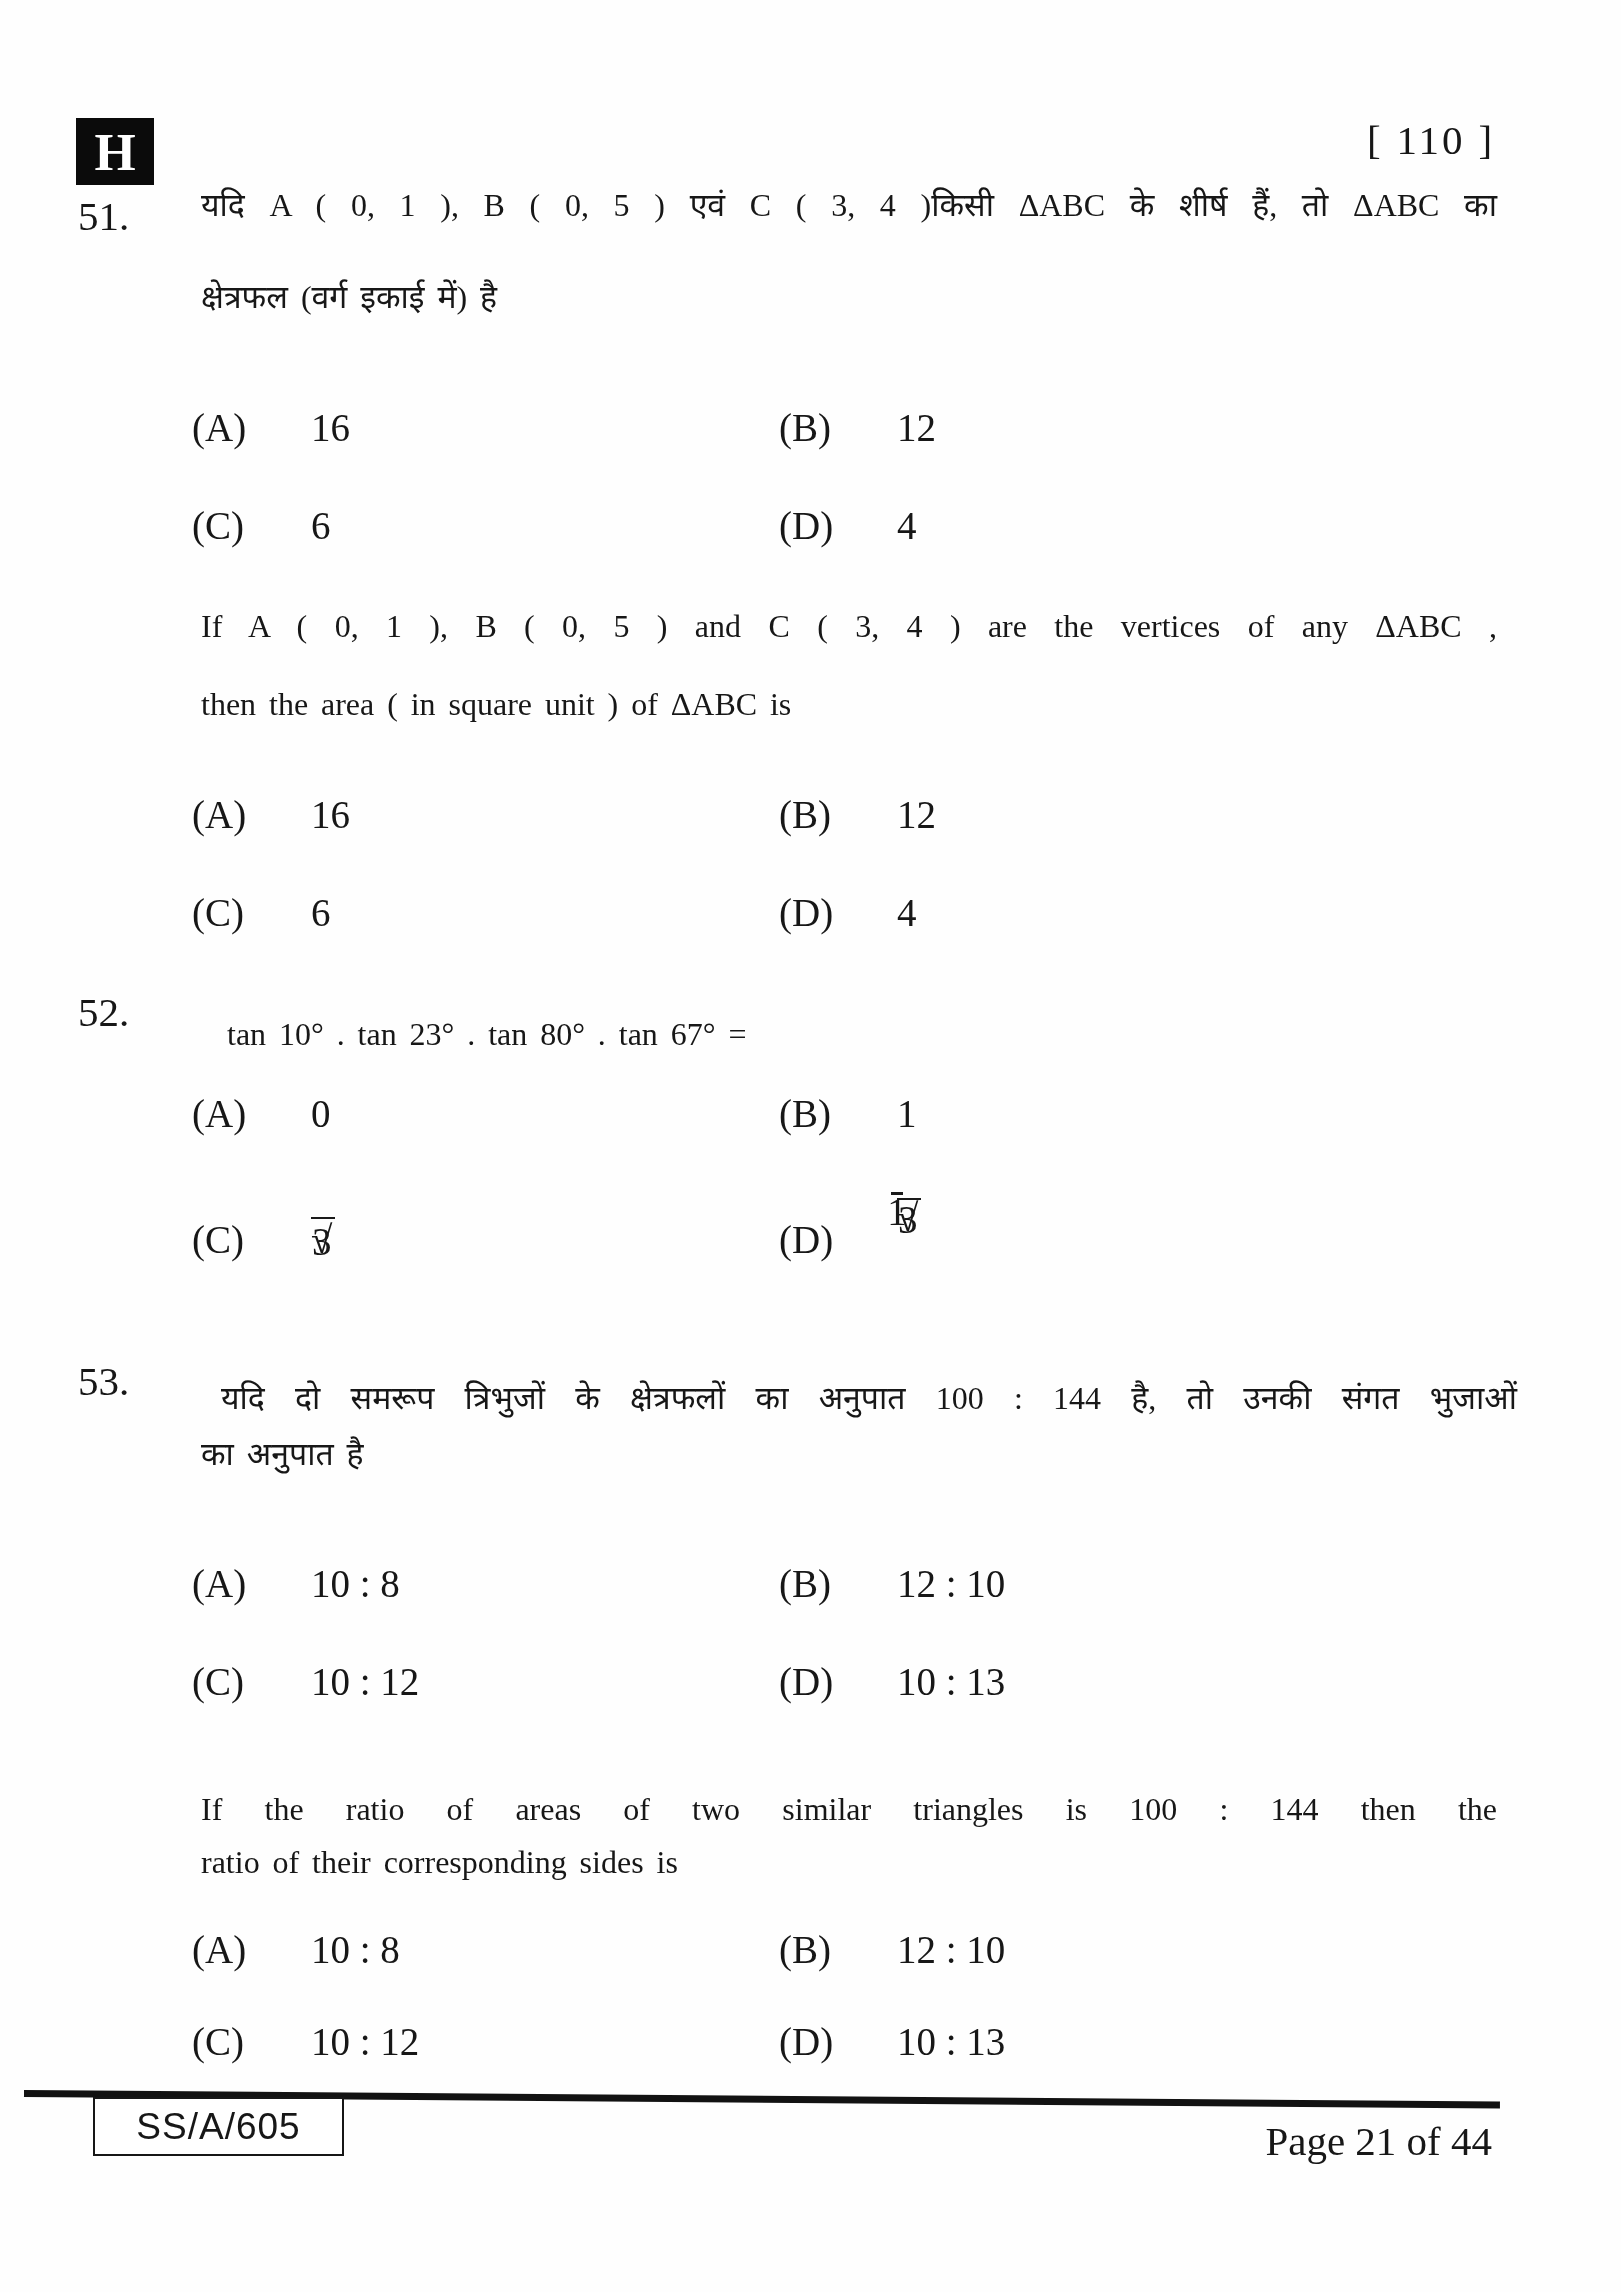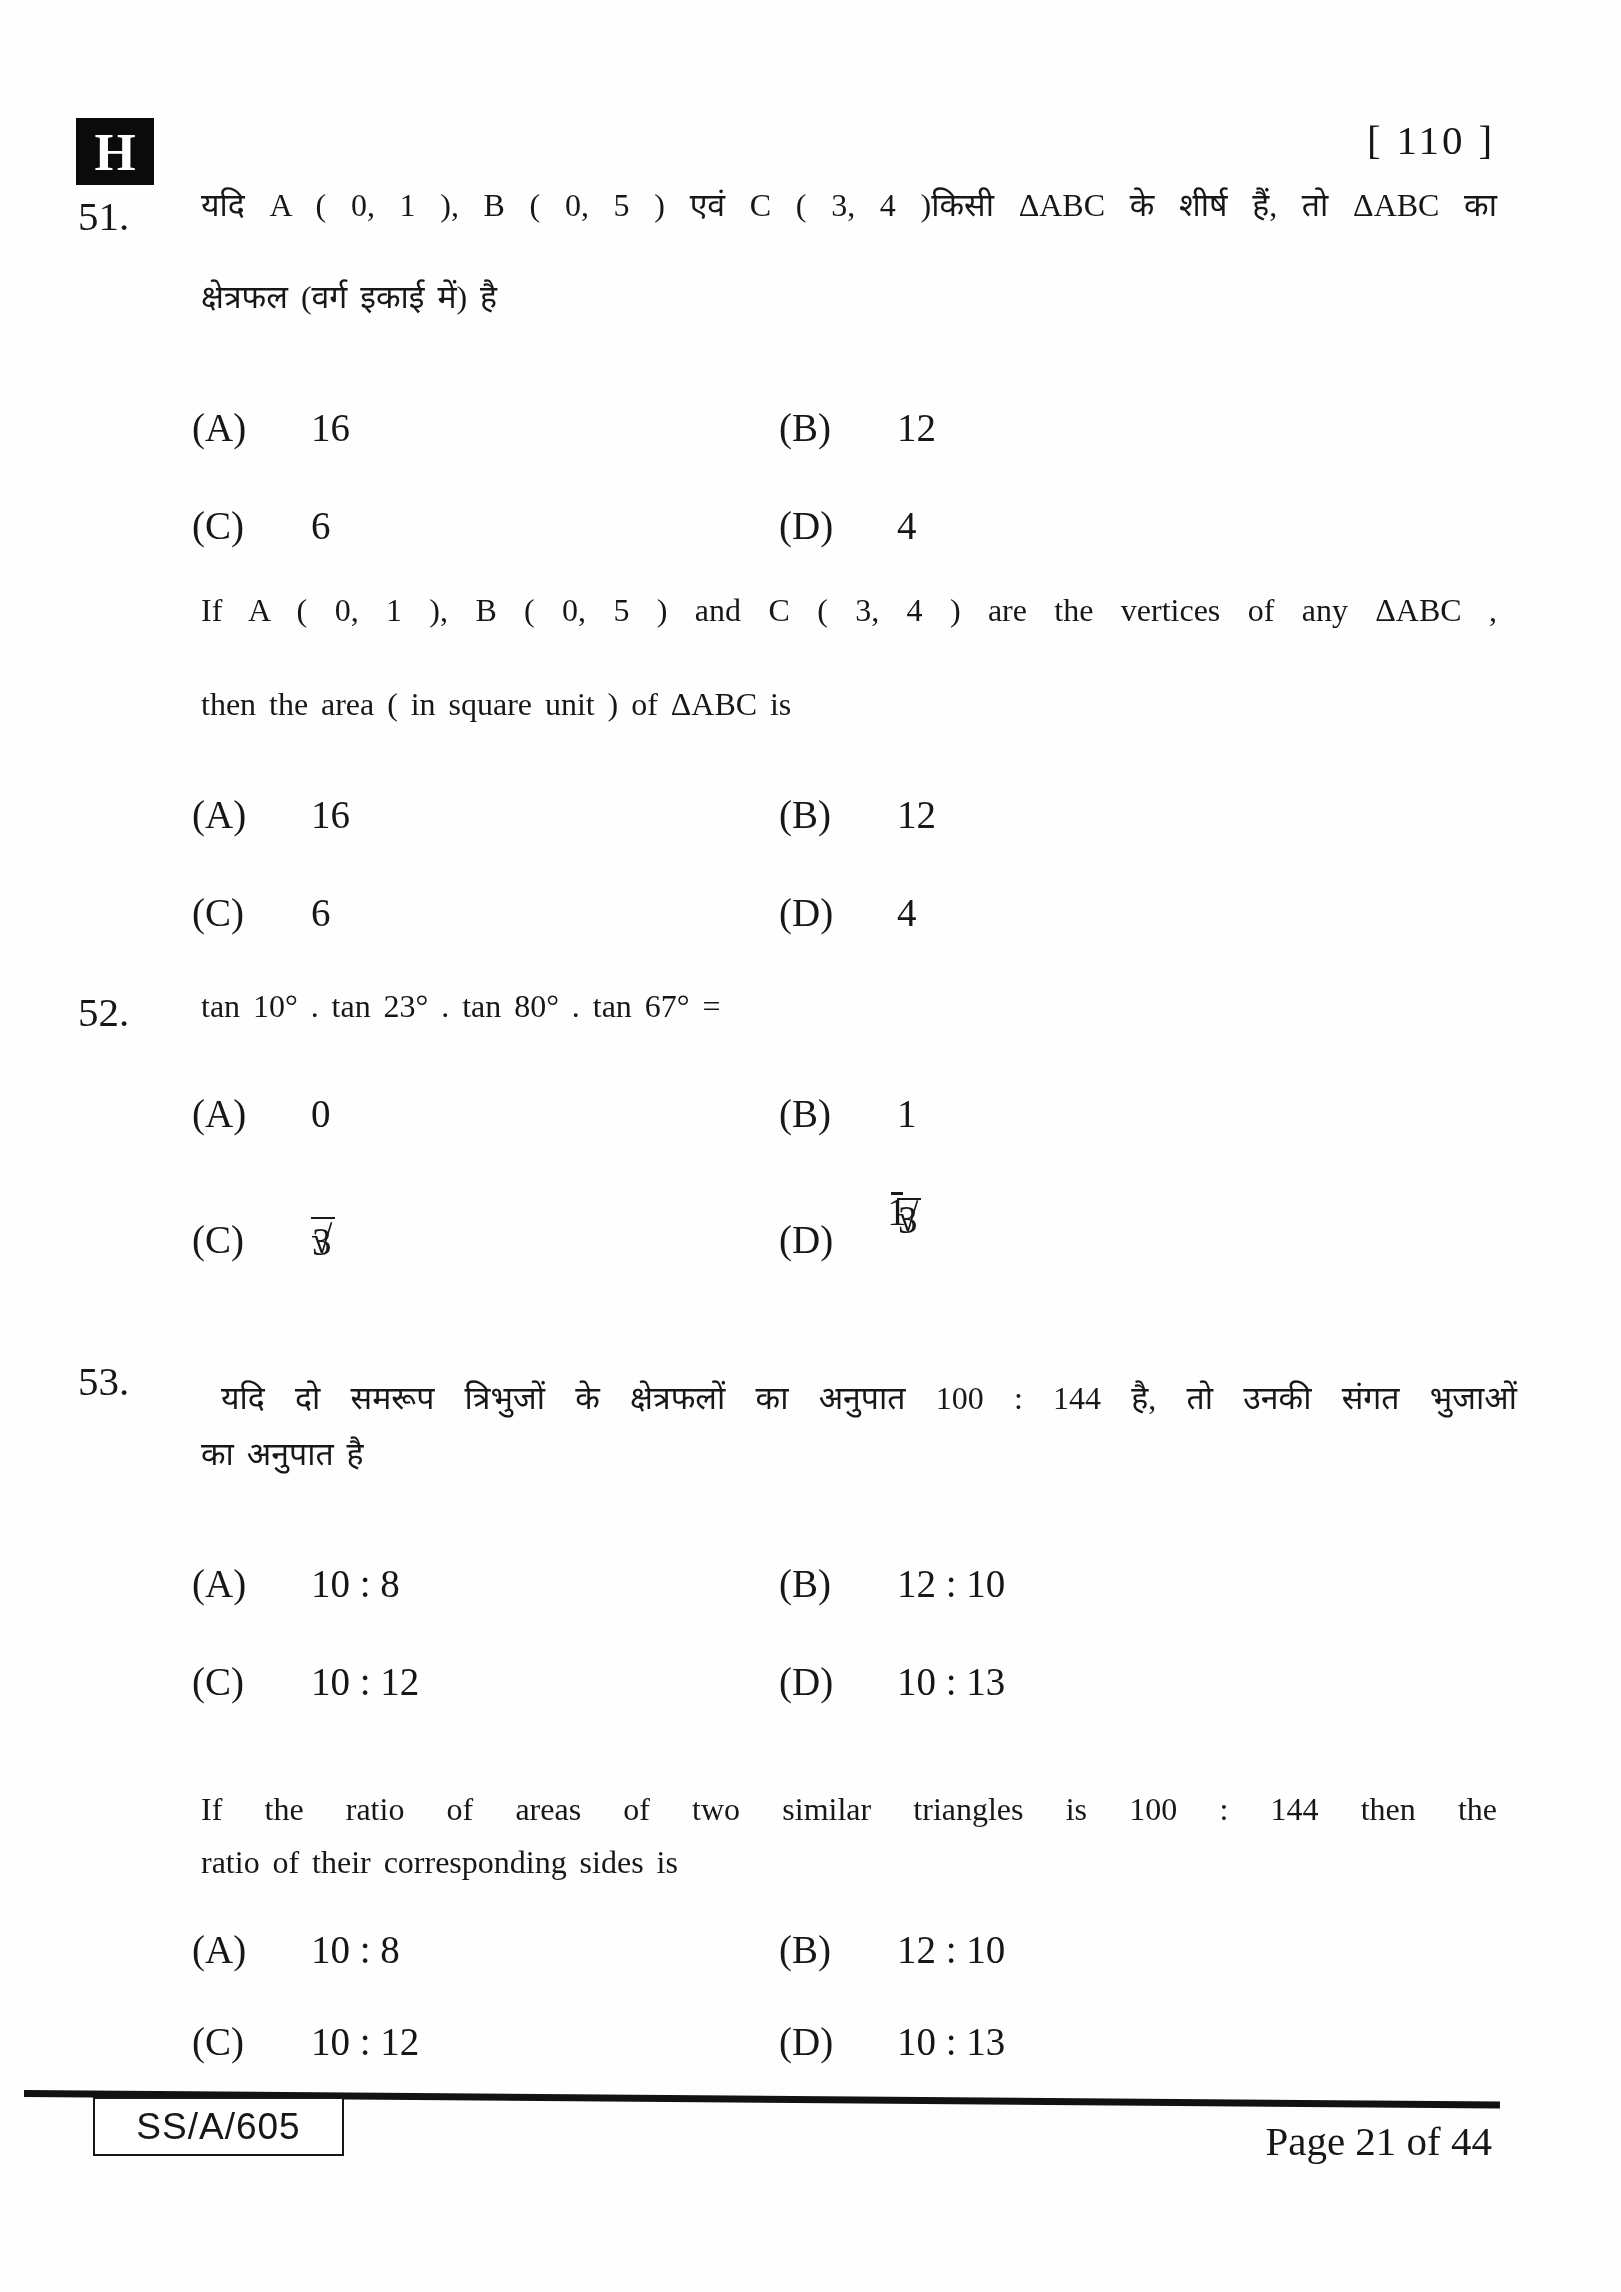--- a/index.html
+++ b/index.html
@@ -63,38 +63,38 @@
     <span class="lblB">(B)</span>
     <span class="valB">12</span>
   </div>
   <div class="optrow" style="top:503px;">
     <span class="lblA">(C)</span>
     <span class="valA">6</span>
     <span class="lblB">(D)</span>
     <span class="valB">4</span>
   </div>
 
-  <div class="qtext justify" style="top:592px;">If A ( 0, 1 ), B ( 0, 5 ) and C ( 3, 4 ) are the vertices of any ΔABC ,</div>
+  <div class="qtext justify" style="top:608px;">If A ( 0, 1 ), B ( 0, 5 ) and C ( 3, 4 ) are the vertices of any ΔABC ,</div>
   <div class="qtext" style="top:686px;">then the area ( in square unit ) of ΔABC is</div>
 
   <div class="optrow" style="top:792px;">
     <span class="lblA">(A)</span>
     <span class="valA">16</span>
     <span class="lblB">(B)</span>
     <span class="valB">12</span>
   </div>
   <div class="optrow" style="top:890px;">
     <span class="lblA">(C)</span>
     <span class="valA">6</span>
     <span class="lblB">(D)</span>
     <span class="valB">4</span>
   </div>
 
   <div class="qnum" style="top:988px;">52.</div>
-  <div class="qtext" style="top:988px;">tan 10° . tan 23° . tan 80° . tan 67° =</div>
+  <div class="qtext" style="top:1016px;margin-left:26px;">tan 10° . tan 23° . tan 80° . tan 67° =</div>
 
   <div class="optrow" style="top:1091px;">
     <span class="lblA">(A)</span>
     <span class="valA">0</span>
     <span class="lblB">(B)</span>
     <span class="valB">1</span>
   </div>
   <div class="optrow" style="top:1217px;">
     <span class="lblA">(C)</span>
     <span class="valA">

